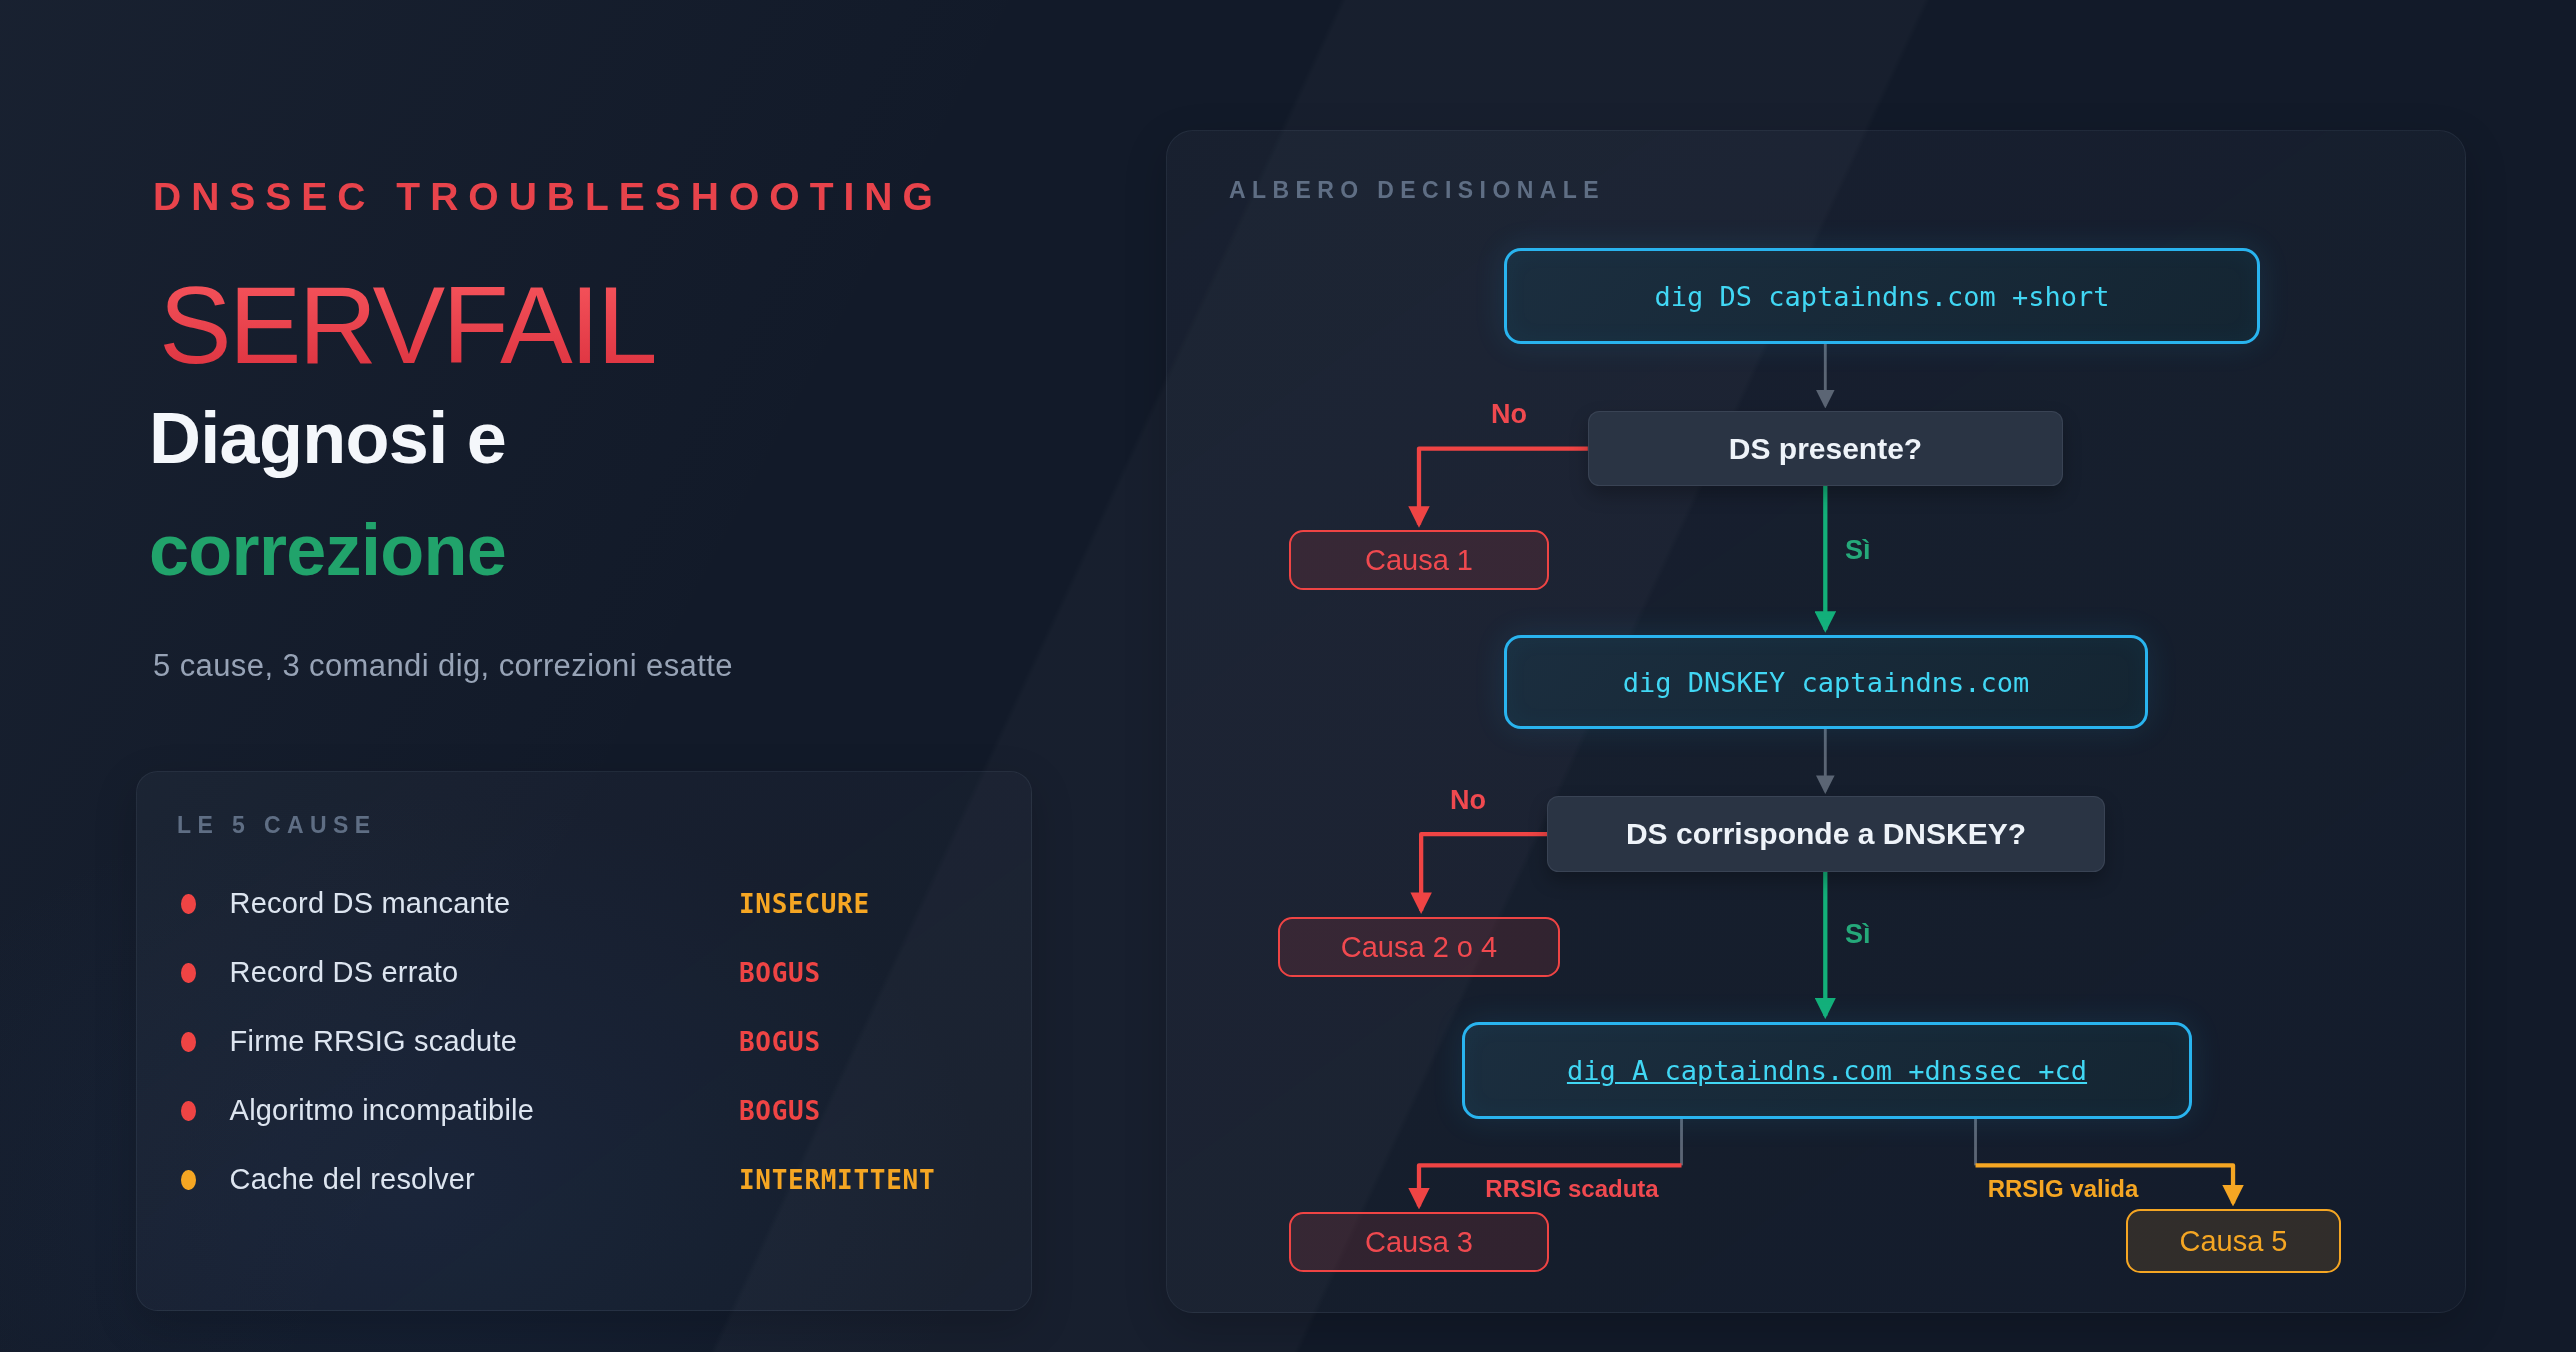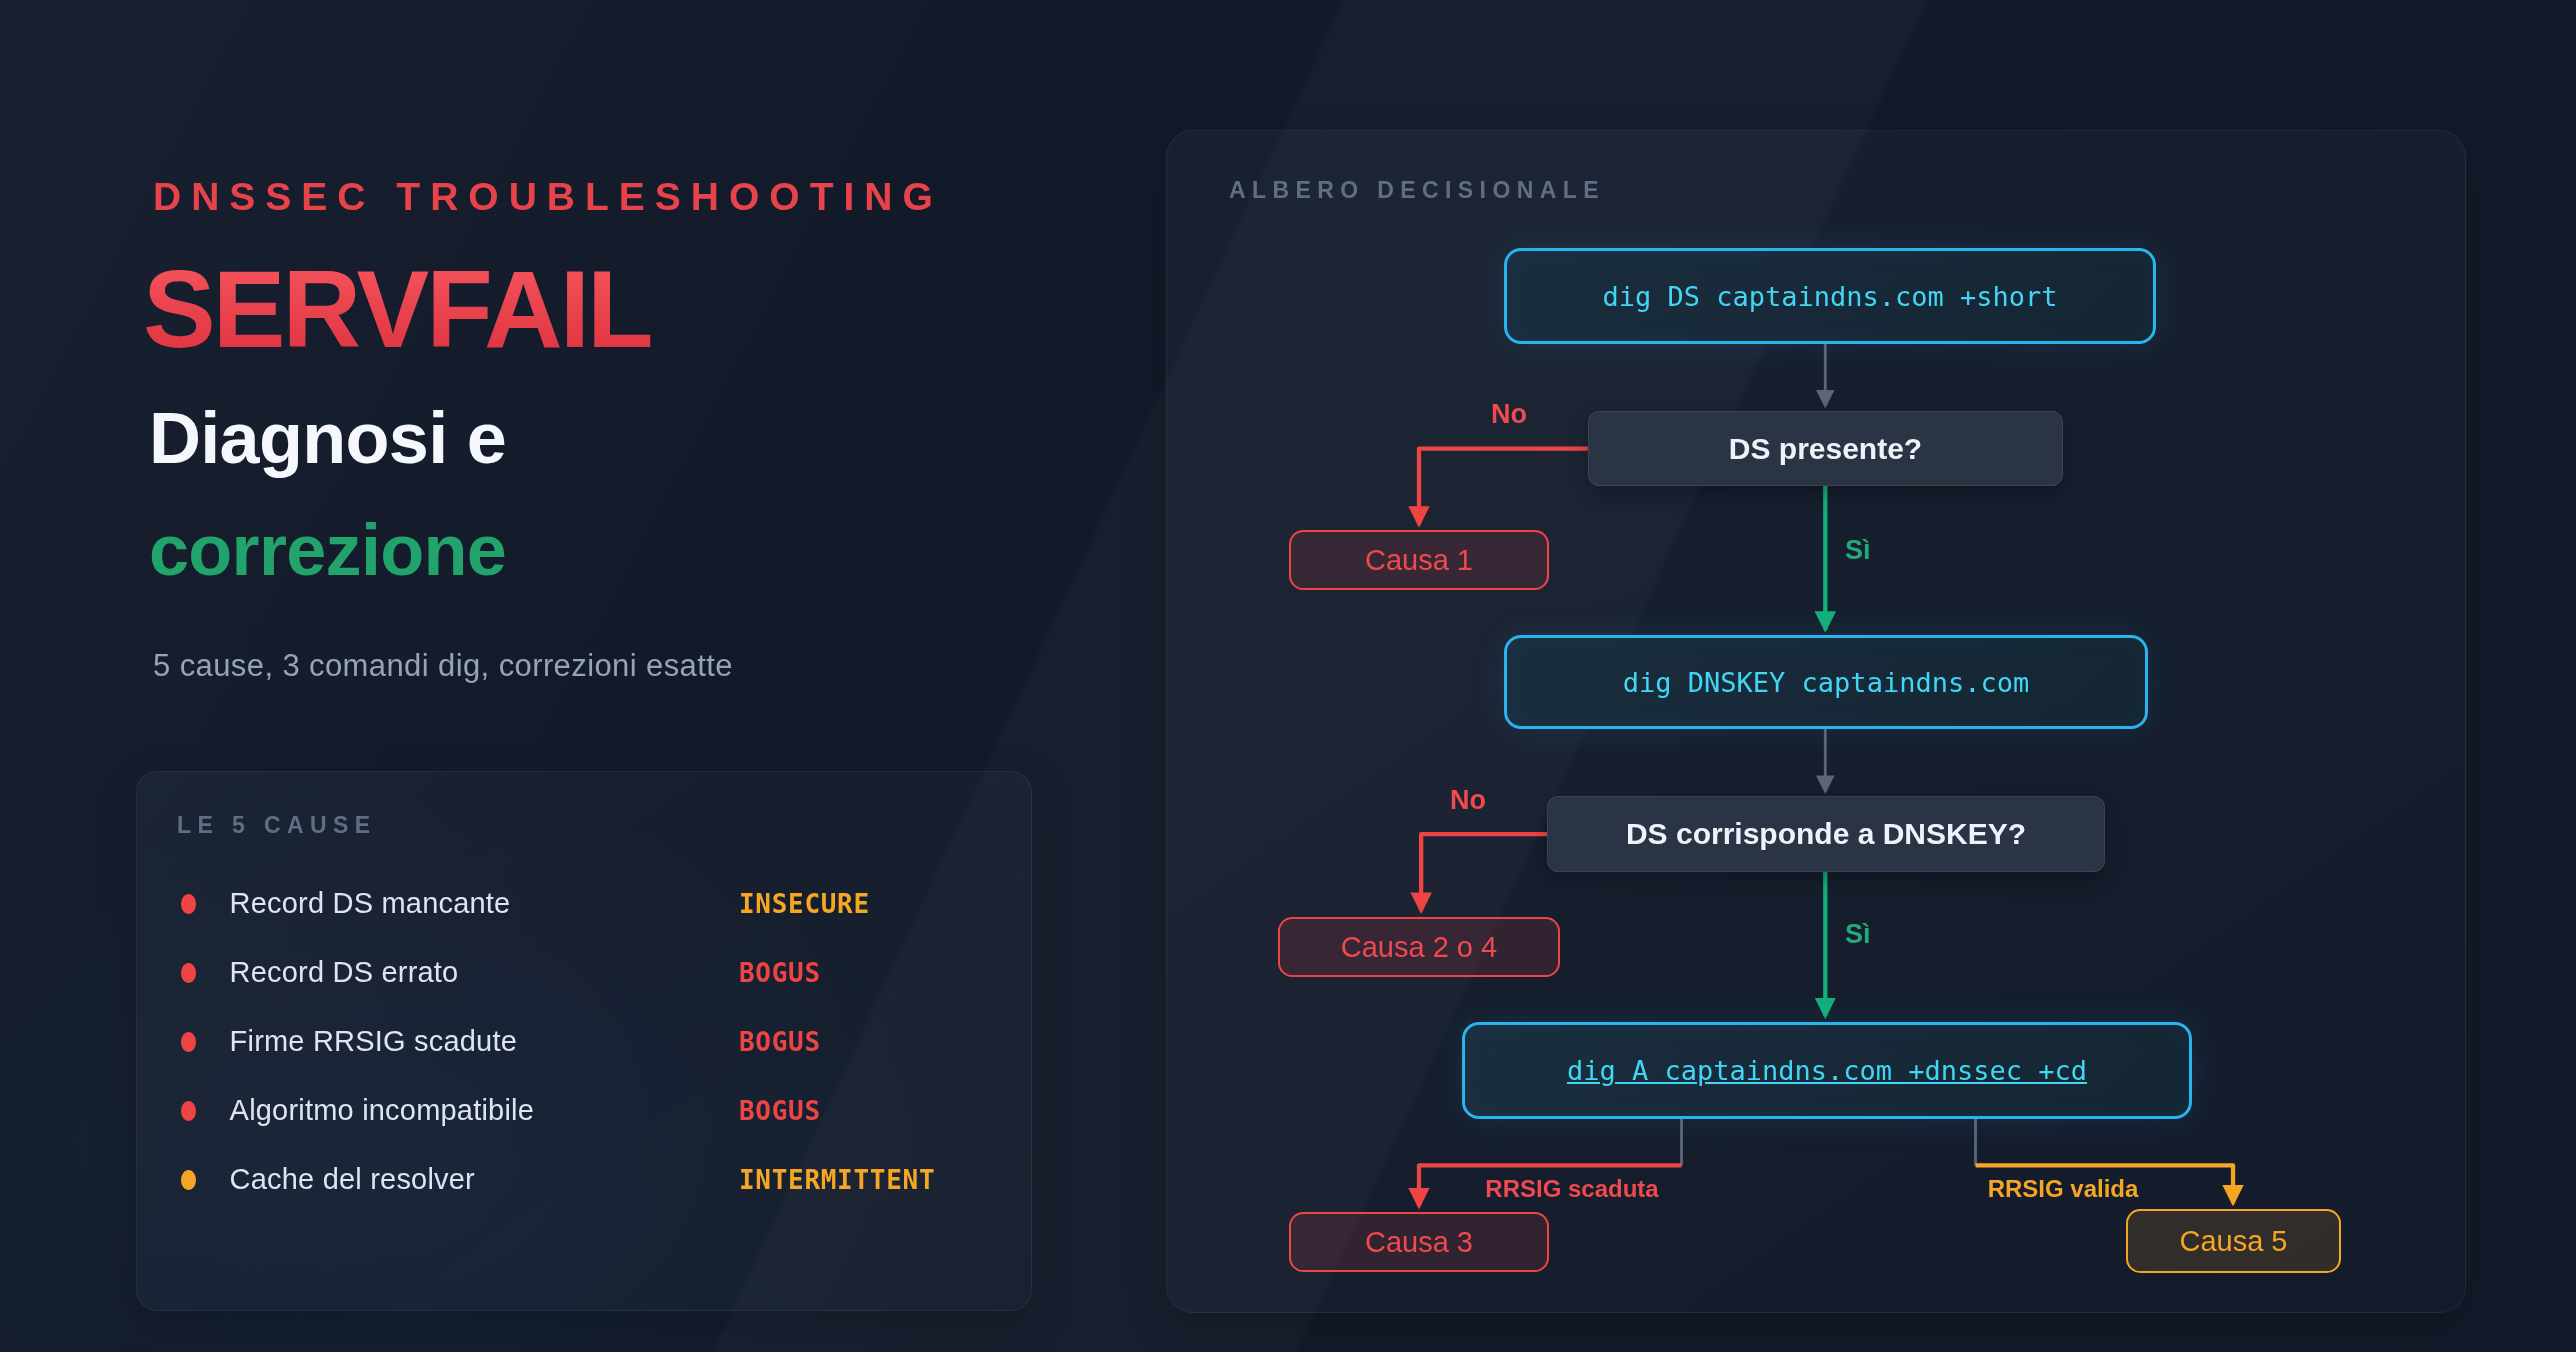--- a/index.html
+++ b/index.html
@@ -9,21 +9,21 @@
     background:
       radial-gradient(930px 644px at 16% 88%, rgba(56,97,160,0.10), transparent 62%),
       linear-gradient(118deg, rgba(148,163,184,0.05) 0%, rgba(148,163,184,0) 32%),
       #121a29;
   }
   .sheen{position:absolute;inset:0;pointer-events:none;
     background:linear-gradient(115deg, transparent 41.8%, rgba(255,255,255,0.022) 42%, rgba(255,255,255,0.022) 60%, transparent 60.2%);}
   
   .eyebrow{position:absolute;left:153px;top:175px;font-size:39px;font-weight:800;
     letter-spacing:10px;color:#e8434b;}
-  .servfail{position:absolute;left:143px;top:255px;margin:0;font-size:109px;font-weight:700;
+  .servfail{position:absolute;left:143px;top:255px;margin:16px;font-size:109px;font-weight:400;
     letter-spacing:-2.9px;line-height:1;
     background:linear-gradient(180deg,#f4525a 10%,#dd3340 95%);
     -webkit-background-clip:text;background-clip:text;color:transparent;
     text-shadow:none;}
   .subline{position:absolute;left:149px;font-size:72px;font-weight:800;line-height:1;letter-spacing:-0.7px;}
   .subline.white{top:402px;color:#f4f7fb;}
   .subline.green{top:514px;color:#21a36b;}
   .tagline{position:absolute;left:153px;top:648px;font-size:31px;font-weight:400;color:#97a3b6;letter-spacing:0.4px;}
   
   .causes-card{position:absolute;left:136px;top:771px;width:894px;height:538px;
@@ -56,21 +56,21 @@
     font-family:"DejaVu Sans Mono",monospace;font-size:27px;font-weight:500;color:#41d7f4;
     box-shadow:0 0 31.5px rgba(41,180,239,0.12), inset 0 0 24px rgba(41,180,239,0.05);}
   .node.q{
     background:#2a3444;border:1.4px solid rgba(148,163,184,0.14);border-radius:11.4px;
     font-size:30px;font-weight:600;color:#eef3f9;
     box-shadow:0 8.6px 18.6px rgba(0,0,0,0.25);}
   .node.causa{
     background:rgba(239,68,68,0.13);border:2.9px solid #ef4444;border-radius:14.3px;
     font-size:29px;font-weight:400;color:#f0494f;}
   .node.causa.gold{background:rgba(245,166,35,0.13);border-color:#f5a623;color:#f5a623;}
-  .n-cmd1{left:337px;top:117px;width:652px;height:96px;}
+  .n-cmd1{left:337px;top:117px;width:756px;height:96px;}
   .n-q1  {left:421px;top:280px;width:475px;height:75px;}
   .n-c1  {left:122px;top:399px;width:260px;height:60px;}
   .n-cmd2{left:337px;top:504px;width:644px;height:94px;}
   .n-q2  {left:380px;top:665px;width:558px;height:76px;}
   .n-c2  {left:111px;top:786px;width:282px;height:60px;}
   .n-cmd3{left:295px;top:891px;width:730px;height:97px;text-decoration:underline;}
   .n-c3  {left:122px;top:1081px;width:260px;height:60px;}
   .n-c5  {left:959px;top:1078px;width:215px;height:64px;}
   .elabel{position:absolute;font-size:27px;font-weight:600;line-height:1;white-space:nowrap;}
   .elabel.center{transform:translateX(-50%);}

